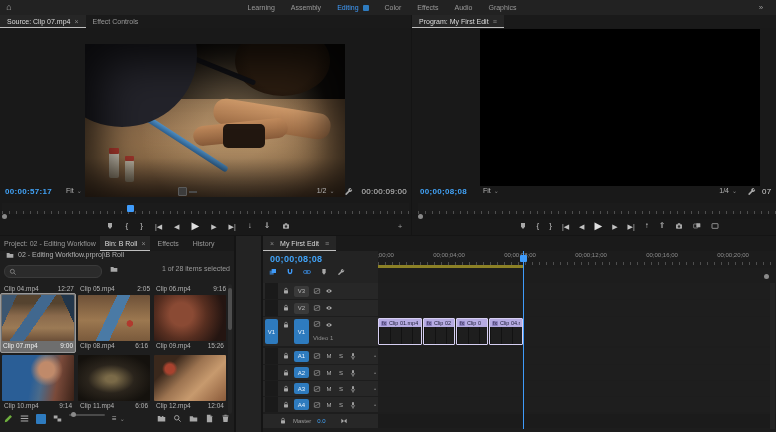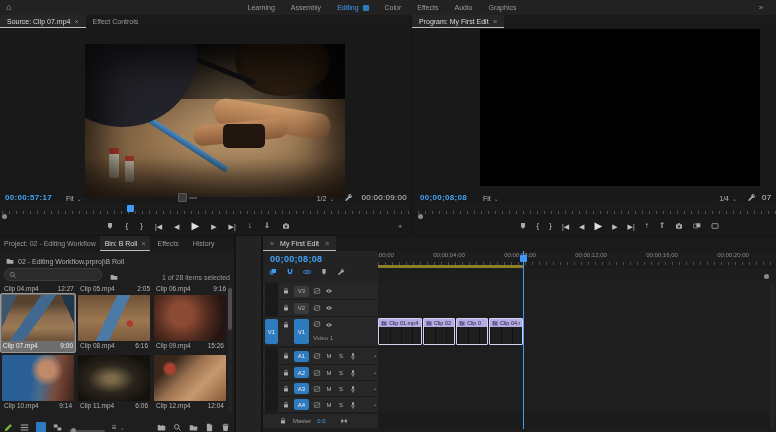--- a/index.html
+++ b/index.html
@@ -1,19 +1,19 @@
 <!DOCTYPE html>
 <html><head>
 <meta charset="utf-8">
 <style>
   html,body{margin:0;padding:0;background:#0f0f0f;}
   #stage{position:relative;width:776px;height:432px;background:#141414;overflow:hidden;
          font-family:"Liberation Sans",sans-serif;color:#c8c8c8;-webkit-font-smoothing:antialiased;}
   .abs{position:absolute;}
-  .f{display:flex;align-items:flex-end;}
+  .f{display:flex;align-items:flex-start;}
   .tc-blue{color:#41a2f6;font-size:8px;letter-spacing:.3px;font-weight:bold;}
   .tc-gray{color:#cfcfcf;font-size:8px;letter-spacing:.3px;}
   .small{font-size:7px;color:#9a9a9a;}
   .tab{font-size:7px;color:#9a9a9a;padding:0 7px;height:100%;display:flex;align-items:center;gap:4px;}
   .tab.active{color:#dcdcdc;background:#262626;box-shadow:inset 0 -1px 0 #bfbfbf;}
   .tabbar{background:#1a1a1a;display:flex;align-items:stretch;}
   .panel{background:#191919;}
   svg.i{width:9px;height:9px;display:block;fill:#a8a8a8;}
   svg.i.blue{fill:#3f9bfa;}
   svg.i.sm{width:8px;height:8px;}

